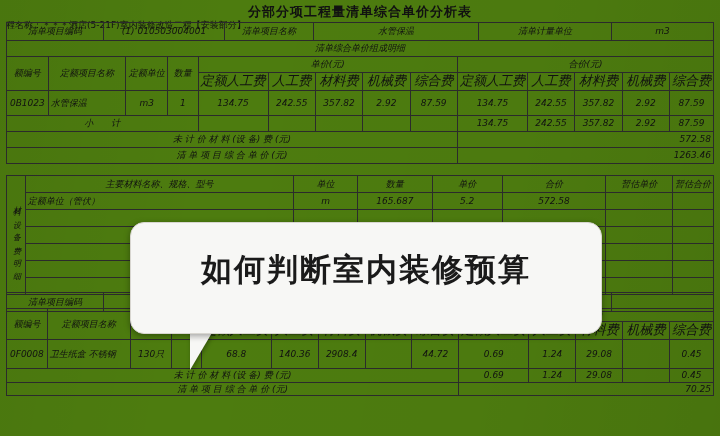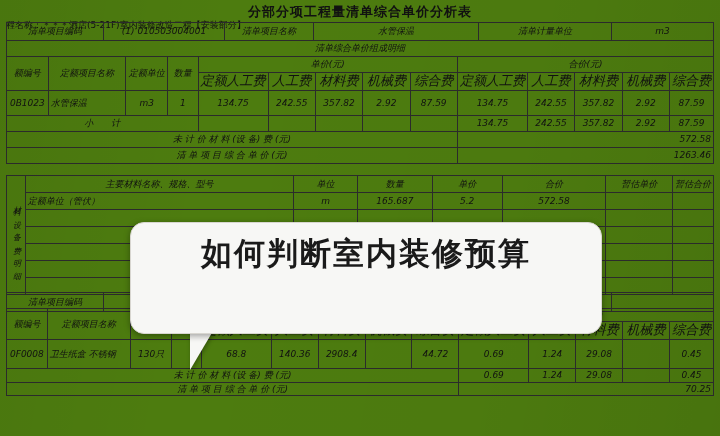--- a/index.html
+++ b/index.html
@@ -72,21 +72,21 @@
     border-radius:14px;
     box-shadow:0 2px 6px rgba(0,0,0,0.35);
   }
   .callout .line{
     text-align:center;
     font-weight:bold;
     font-family:"DejaVu Sans", sans-serif;
     color:#1a1a1a;
     letter-spacing:2px;
   }
-  .callout .l1{font-size:31px;margin-top:10px;}
+  .callout .l1{font-size:31px;margin-top:26px;}
   .callout .l2{font-size:31px;margin-top:6px;}
   .tail{
     position:absolute;left:190px;top:326px;
     width:0;height:0;
     border-left:26px solid #f7f7f5;
     border-bottom:44px solid transparent;
     filter:drop-shadow(1px 2px 2px rgba(0,0,0,0.3));
   }
   .tail2{
     position:absolute;left:189px;top:325px;

